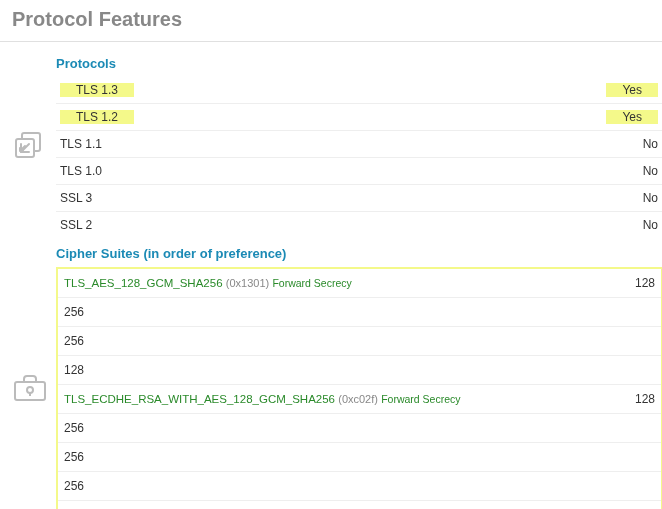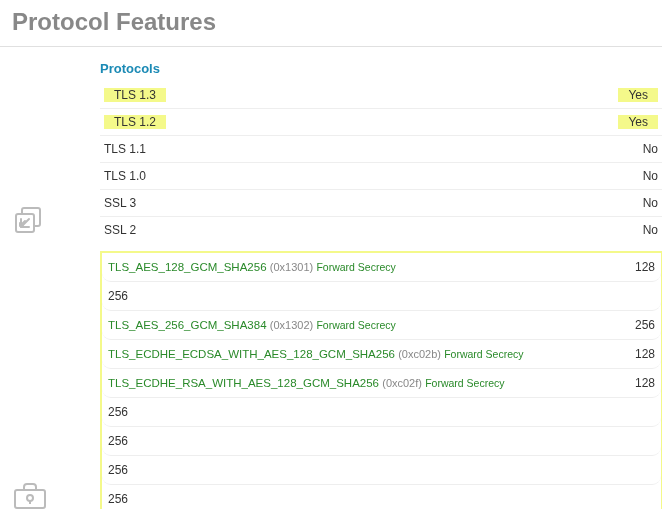--- a/index.html
+++ b/index.html
@@ -4,35 +4,34 @@
 <style>
   * { box-sizing: border-box; margin: 0; padding: 0; }
   body {
     font-family: Arial, Helvetica, sans-serif;
     font-size: 13px;
     color: #333;
     background: #fff;
     width: 662px;
   }
   .page-title {
-    font-size: 24px;
+    font-size: 20px;
     color: #888;
     font-weight: 600;
     padding: 8px 12px 10px 12px;
   }
   .divider {
     border: none;
     border-top: 1px solid #e0e0e0;
     margin-bottom: 14px;
   }
   .section {
     display: flex;
-    align-items: flex-end;
+    align-items: center;
     padding: 0 0 8px 12px;
-    gap: 44px;
   }
   .section-icon {
     width: 44px;
     flex: 0 0 44px;
     color: #aaa;
     padding-top: 2px;
   }
   .section-body {
     flex: 1 1 auto;
     min-width: 0;
@@ -49,37 +48,36 @@
     align-items: center;
     padding: 6px 4px;
     border-bottom: 1px solid #eee;
     font-size: 12px;
   }
   .row:last-child { border-bottom: none; }
   .row .left { display: flex; align-items: baseline; gap: 6px; }
   .row .right { text-align: right; min-width: 40px; }
   .hl {
     background: #f4f98a;
-    padding: 0 10px;
+    padding: 0 16px;
   }
   .proto-name { color: #333; }
   .proto-status { color: #333; margin-left: 44px; }
   .cipher-list {
     border: 1px solid #f4f98a;
     border-top: 2px solid #f4f98a;
     border-left: 2px solid #f4f98a;
   }
   .cipher-row {
     display: flex;
     justify-content: space-between;
     align-items: center;
     padding: 7px 6px;
     border-bottom: 1px solid #eee;
     font-size: 11.5px;
-    border-radius: 9px;
   }
   .cipher-row:last-child { border-bottom: none; }
   .cipher-name { color: #2a8a2a; font-weight: 500; }
   .cipher-hex { color: #888; font-size: 11px; }
   .cipher-tag { color: #2a8a2a; font-size: 10.5px; }
   .cipher-bits { color: #333; font-size: 12px; margin-top: 42px; }
 </style>
 </head>
 <body>
 
@@ -144,34 +142,33 @@
 <div class="section">
   <div class="section-icon">
     <svg width="36" height="30" viewBox="0 0 36 30" fill="none" stroke="#bbb" stroke-width="2">
       <rect x="3" y="9" width="30" height="18" rx="2"></rect>
       <path d="M12 9 V6 a3 3 0 0 1 3 -3 h6 a3 3 0 0 1 3 3 V9"></path>
       <circle cx="18" cy="17" r="3"></circle>
       <path d="M18 20 v3"></path>
     </svg>
   </div>
   <div class="section-body">
+    <div class="section-heading">Cipher Suites (in order of preference)</div>
     <div class="cipher-list" id="cipher-rows">
         <div class="cipher-row">
           <div class="left"><span class="cipher-name">TLS_AES_128_GCM_SHA256</span> <span class="cipher-hex">(0x1301)</span>  <span class="cipher-tag">Forward Secrecy</span></div>
           <div class="right"><span class="cipher-bits">128</span></div>
         </div>
         <div class="cipher-row">
           <div class="right"><span class="cipher-bits">256</span></div>
         </div>
         <div class="cipher-row">
-          <div class="left"><span class="cipher-name">TLS_AES_256_GCM_SHA384</span> <span class="cipher-hex">(0x1302)</span>  <span class="cipher-tag">Forward Secrecy</span></div>
           <div class="right"><span class="cipher-bits">256</span></div>
         </div>
         <div class="cipher-row">
-          <div class="left"><span class="cipher-name">TLS_ECDHE_ECDSA_WITH_AES_128_GCM_SHA256</span> <span class="cipher-hex">(0xc02b)</span>  <span class="cipher-tag">Forward Secrecy</span></div>
           <div class="right"><span class="cipher-bits">128</span></div>
         </div>
         <div class="cipher-row">
           <div class="left"><span class="cipher-name">TLS_ECDHE_RSA_WITH_AES_128_GCM_SHA256</span> <span class="cipher-hex">(0xc02f)</span>  <span class="cipher-tag">Forward Secrecy</span></div>
           <div class="right"><span class="cipher-bits">128</span></div>
         </div>
         <div class="cipher-row">
           <div class="right"><span class="cipher-bits">256</span></div>
         </div>
         <div class="cipher-row">

